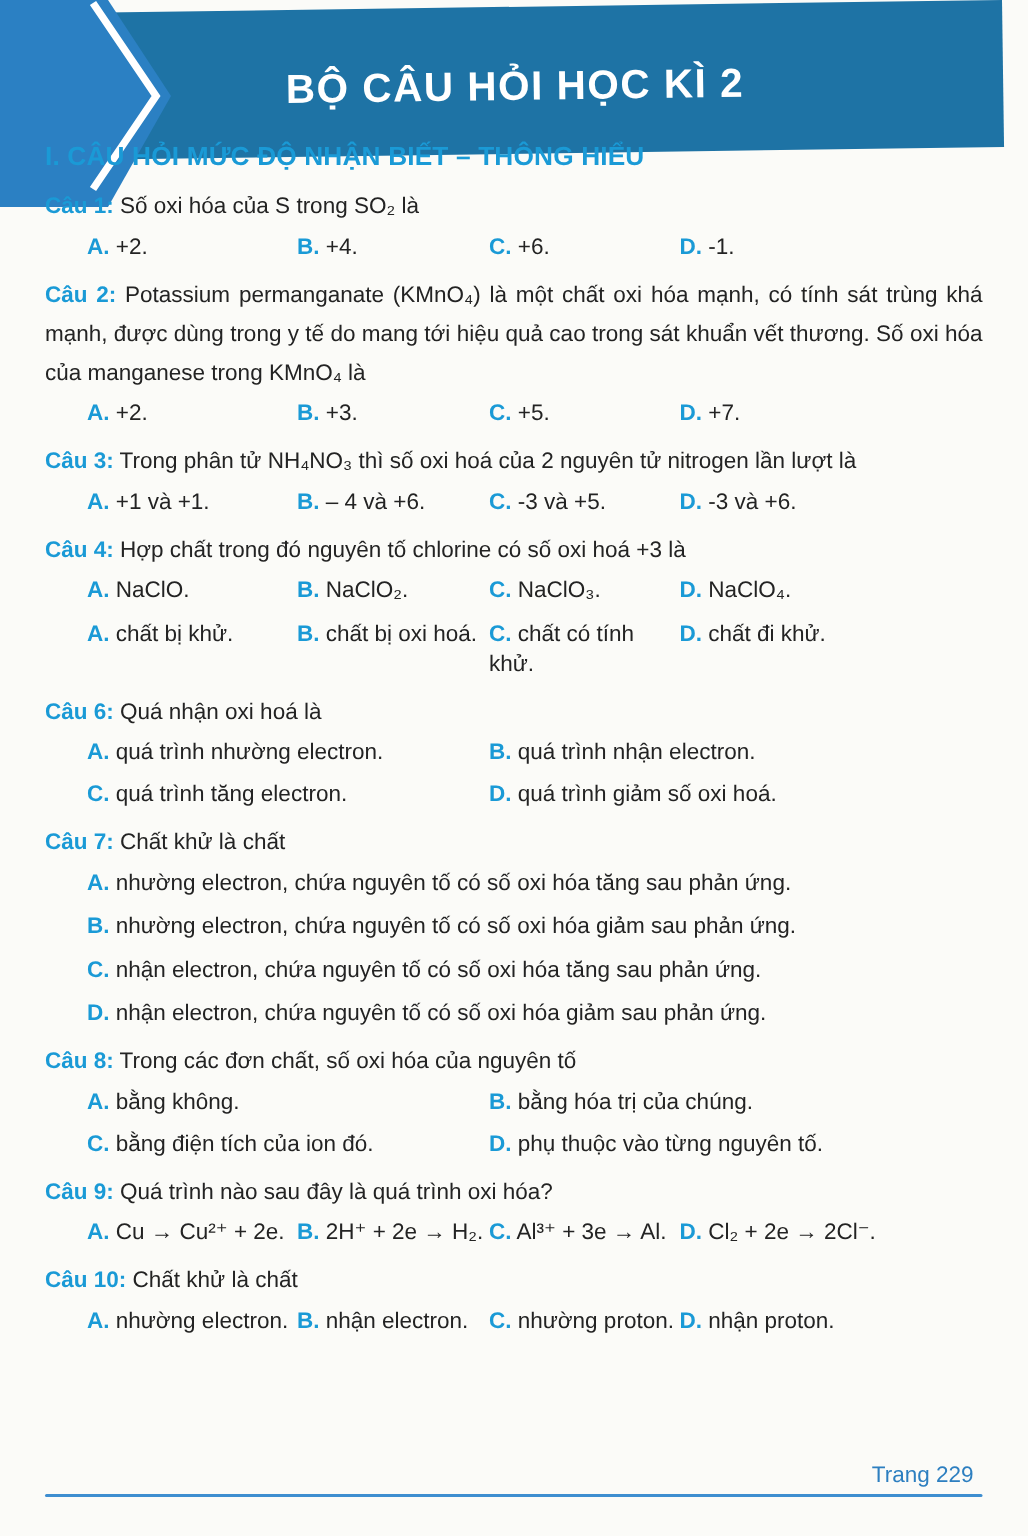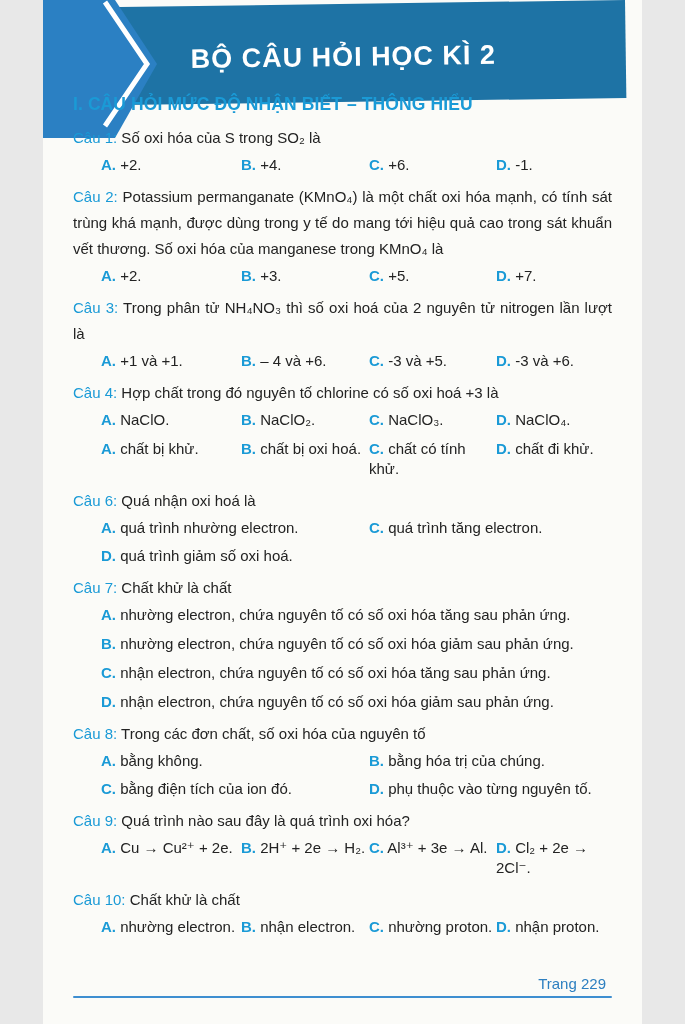--- a/index.html
+++ b/index.html
@@ -2,21 +2,21 @@
 <html lang="vi" style="--paper: #fbfbf8; --ink: #232323; --accent: #1a9ad6; --banner: #1e73a5; --arrow: #2b80c3; --footer-text: #2d7fc0; --rule: #3e8ed0;"><head>
 <meta charset="utf-8">
 <style>
   :root{
     --paper:#fbfbf8; --ink:#232323; --accent:#1a9ad6; --banner:#1e73a5;
     --arrow:#2b80c3; --footer-text:#2d7fc0; --rule:#3e8ed0;
   }
   *{box-sizing:border-box;}
   body{margin:0; background:#e8e8e8;}
   .page{
-    width:599px; height:1024px; position:relative; overflow:hidden;
+    width:685px; height:1024px; position:relative; overflow:hidden;
     background:var(--paper);
     color:var(--ink);
     font-family:"Liberation Sans","DejaVu Sans",sans-serif;
     margin:0 auto;
   }
   
   .banner{
     position:absolute; top:0; left:57px; right:17px; height:98px;
     background:var(--banner);
     transform:rotate(-0.8deg); transform-origin:100% 0;
@@ -29,21 +29,21 @@
   }
   .arrow{position:absolute; top:0; left:0; z-index:2;}
   
   .content{position:relative; padding:94px 30px 0; z-index:3;}
   .section-title{
     color:var(--accent); font-size:17.5px; font-weight:bold;
     margin:0 0 10px; letter-spacing:0.1px;
   }
   .question{margin-bottom:9px;}
   .q-text{margin:0; font-size:15px; line-height:26px; text-align:justify;}
-  .q-label{color:var(--accent); font-weight:normal;}
+  .q-label{color:var(--accent); font-weight:bold;}
   .options{margin:4px 0 0 28px; font-size:15px; line-height:20px;}
   .options.row{display:flex;}
   .options.row .option:nth-child(1){width:140px; flex-shrink:0;}
   .options.row .option:nth-child(2){width:128px; flex-shrink:0;}
   .options.row .option:nth-child(3){width:127px; flex-shrink:0;}
   .options.row .option:nth-child(4){flex:1 1 auto;}
   .options.grid2{display:grid; grid-template-columns:268px 1fr; row-gap:8px;}
   .options.stack .option{margin-bottom:9px;}
   .options.stack .option:last-child{margin-bottom:0;}
   .opt-letter{color:var(--accent); font-weight:bold;}
@@ -113,20 +113,21 @@
             <div class="option"><span class="opt-letter">A.</span><span class="opt-text"> chất bị khử.</span></div>
             <div class="option"><span class="opt-letter">B.</span><span class="opt-text"> chất bị oxi hoá.</span></div>
             <div class="option"><span class="opt-letter">C.</span><span class="opt-text"> chất có tính khử.</span></div>
             <div class="option"><span class="opt-letter">D.</span><span class="opt-text"> chất đi khử.</span></div>
           </div>
         </div>
         <div class="question">
           <p class="q-text"><span class="q-label">Câu 6:</span><span class="q-stem"> Quá nhận oxi hoá là</span></p>
           <div class="options grid2">
             <div class="option"><span class="opt-letter">A.</span><span class="opt-text"> quá trình nhường electron.</span></div>
+            <div class="option"><span class="opt-letter">B.</span><span class="opt-text"> quá trình nhận electron.</span></div>
             <div class="option"><span class="opt-letter">C.</span><span class="opt-text"> quá trình tăng electron.</span></div>
             <div class="option"><span class="opt-letter">D.</span><span class="opt-text"> quá trình giảm số oxi hoá.</span></div>
           </div>
         </div>
         <div class="question">
           <p class="q-text"><span class="q-label">Câu 7:</span><span class="q-stem"> Chất khử là chất</span></p>
           <div class="options stack">
             <div class="option"><span class="opt-letter">A.</span><span class="opt-text"> nhường electron, chứa nguyên tố có số oxi hóa tăng sau phản ứng.</span></div>
             <div class="option"><span class="opt-letter">B.</span><span class="opt-text"> nhường electron, chứa nguyên tố có số oxi hóa giảm sau phản ứng.</span></div>
             <div class="option"><span class="opt-letter">C.</span><span class="opt-text"> nhận electron, chứa nguyên tố có số oxi hóa tăng sau phản ứng.</span></div>

